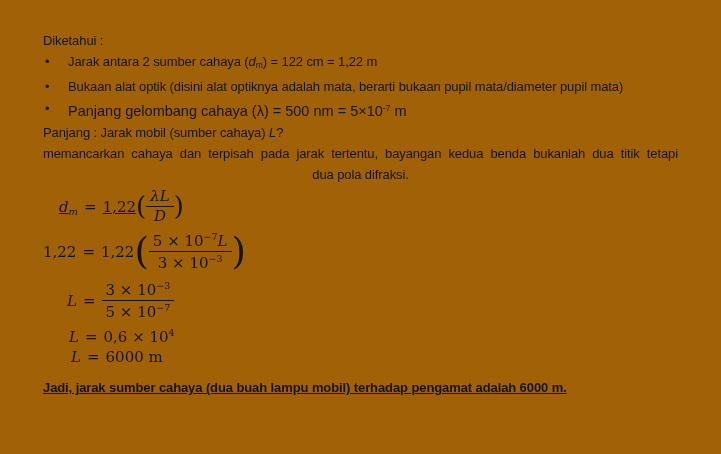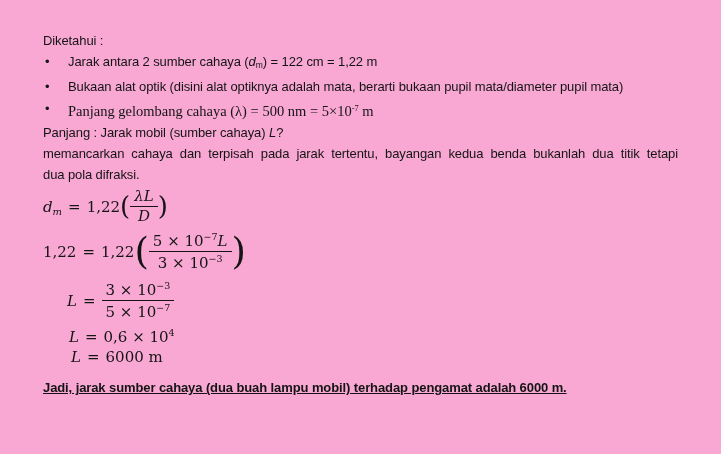--- a/index.html
+++ b/index.html
@@ -1,68 +1,68 @@
 <!DOCTYPE html>
 <html><head>
 <meta charset="utf-8">
 <style>
   html, body { margin: 0; padding: 0; background: #e8e8e8; }
   .page {
     position: relative;
     width: 721px;
     height: 454px;
-    background: #f9a8d4;
+    background: #a16207;
     overflow: hidden;
     font-family: "Liberation Sans", sans-serif;
     color: #141414;
     box-sizing: border-box;
   }
   .content {
     padding: 30px 43px 0 43px;
     width: 635px;
     box-sizing: content-box;
     font-size: 13px;
     letter-spacing: -0.1px;
     line-height: 21.2px;
   }
   .line { margin: 0; }
   
   .bullet-row { display: flex; margin: 0; }
   .bullet-marker { flex: none; width: 25px; padding-left: 2px; box-sizing: border-box; }
   .bullet-text { flex: 1; min-width: 0; }
   .nowrap { white-space: nowrap; }
-  .serif-line { font-family: Liberation Serif, serif; font-size: 14.5px; letter-spacing: 0; }
+  .serif-line { font-family: Liberation Sans, sans-serif; font-size: 14.5px; letter-spacing: 0; }
   
   .iv { font-style: italic; }
   sub, sup { font-size: 8.5px; letter-spacing: 0; }
   sup { vertical-align: 5px; }
   sub { vertical-align: -2px; }
   
   .para { width: 635px; }
   .jline { text-align: justify; text-align-last: justify; }
-  .jlast { text-align: left; }
+  .jlast { text-align: center; }
   
   .math {
     font-family: "DejaVu Serif", serif;
     font-size: 15px;
     letter-spacing: 0;
     line-height: 1;
     white-space: nowrap;
   }
   .math .it { font-style: italic; }
   .math .eq-sign { display: inline-block; margin: 0 6px; }
   .math sub { font-size: 10px; font-style: italic; vertical-align: -3px; }
   .math sup { font-size: 9.5px; vertical-align: 6px; }
   .frac { display: inline-block; vertical-align: middle; text-align: center; position: relative; top: -2px; }
   .fnum { display: block; padding: 1px 4px 2px 4px; border-bottom: 1.3px solid #141414; text-align: center; }
   .fden { display: block; padding-top: 2px; }
   .paren { display: inline-block; vertical-align: middle; line-height: 0.85; position: relative; top: -2px; font-weight: normal; }
   .paren-m { font-size: 26px; }
   .paren-l { font-size: 37px; }
-  #eq1 { margin: 5px 0 0 0; }
+  #eq1 { margin: 5px 0 0 16px; text-decoration: underline; }
   #eq2 { margin: 7px 0 0 0; }
   #eq3 { margin: 9px 0 0 24px; }
   #eq4 { margin: 6px 0 4px 26px; }
   #eq5 { margin: 5px 0 12px 28px; }
   
   .conclusion {
     margin: 10px 0 0 0;
     font-weight: bold;
     text-decoration: underline;
     letter-spacing: -0.1px;

